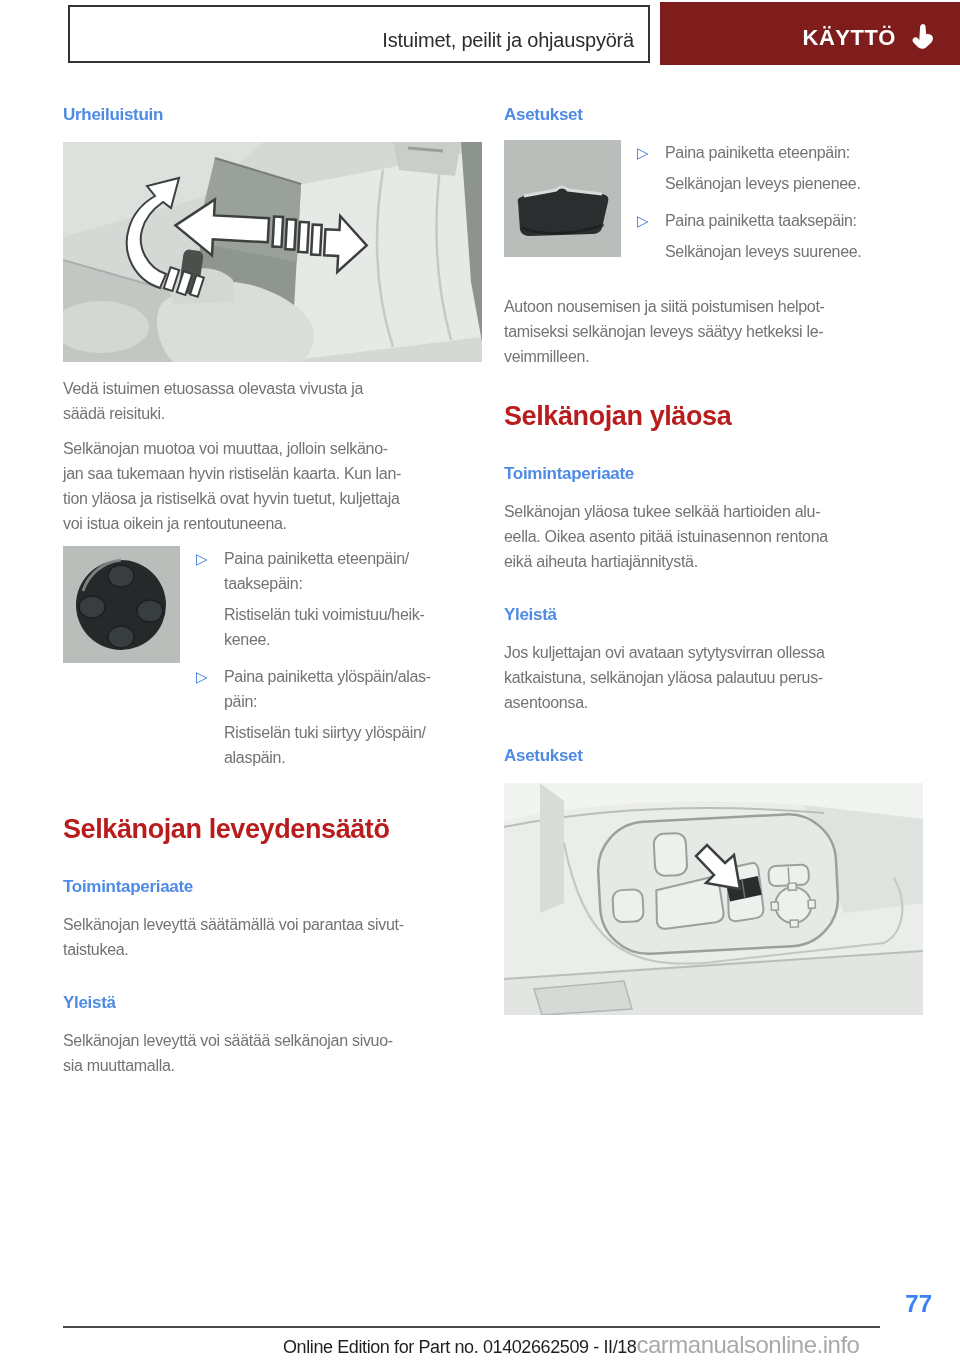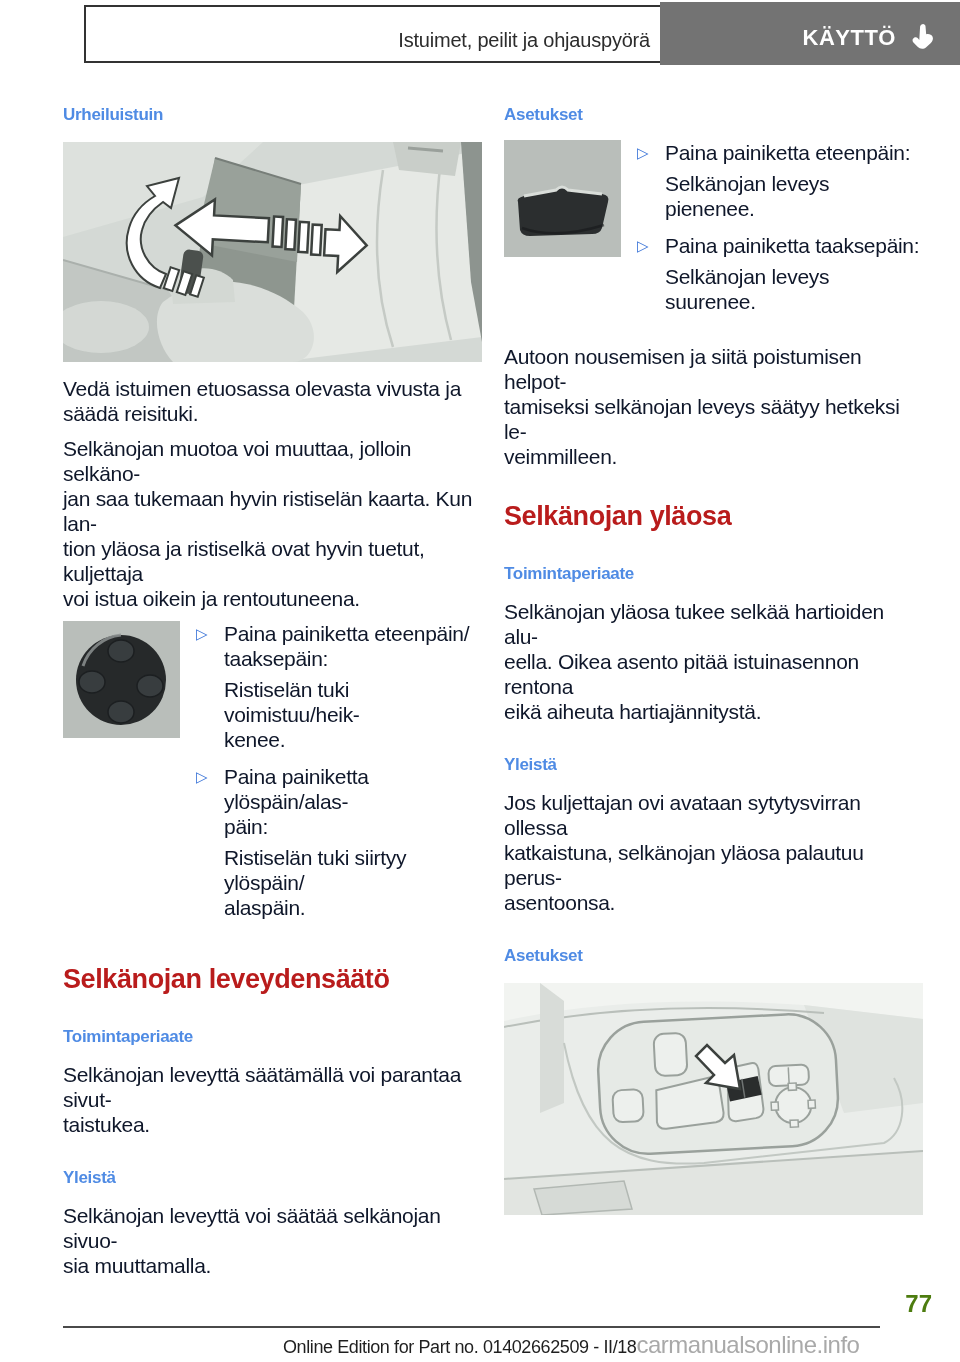--- a/index.html
+++ b/index.html
@@ -1,57 +1,57 @@
 <!DOCTYPE html>
 <html><head>
 <meta charset="utf-8">
 <style>
   html,body { margin:0; padding:0; background:#ffffff; }
   body { font-family:"Liberation Sans","DejaVu Sans",sans-serif; color:#2e2e2e; }
   .page { position:relative; width:960px; height:1362px; background:#fff; overflow:hidden; }
 
   
-  .crumb-box { position:absolute; left:84px; top:5px; width:582px; height:58px;
+  .crumb-box { position:absolute; left:68px; top:5px; width:582px; height:58px;
     border:2px solid #333; box-sizing:border-box; display:flex; align-items:center;
     justify-content:flex-end; padding:12px 14px 0 0; }
   .crumb-box span { font-size:20px; color:#2c2c2c; letter-spacing:-0.2px; }
   .tab-box { position:absolute; left:660px; top:2px; width:300px; height:63px;
-    background:#737373; display:flex; align-items:center; justify-content:flex-end;
+    background:#7f1d1d; display:flex; align-items:center; justify-content:flex-end;
     padding:8px 24px 0 0; box-sizing:border-box; gap:14px; }
   .tab-box span { color:#fff; font-size:22px; font-weight:bold; letter-spacing:0.5px; }
 
   
   .col { position:absolute; top:96px; width:419px; }
   .col-left  { left:63px; }
   .col-right { left:504px; }
 
   h2 { font-size:27px; font-weight:bold; color:#b91c1c; margin:30px 0 12px;
        letter-spacing:-0.4px; line-height:34px; }
   h3 { font-size:17px; font-weight:bold; color:#4f8be4; margin:26px 0 10px;
        letter-spacing:-0.3px; line-height:30px; }
   h3.first { margin-top:4px; }
-  p  { font-size:21px; line-height:25px; margin:0 0 10px; letter-spacing:-0.3px;
-       white-space:pre-line; color:#0f172a; }
+  p  { font-size:16px; line-height:25px; margin:0 0 10px; letter-spacing:-0.3px;
+       white-space:pre-line; color:#737373; }
 
   figure { margin:12px 0 14px; }
   figure svg { display:block; }
 
   .media-row { display:flex; align-items:flex-start; gap:16px; margin:4px 0 18px; }
   .thumb { flex:none; }
   .bullets { flex:1; min-width:0; padding-top:0; }
   .bullet { display:flex; }
   .bullet .marker { flex:none; width:28px; color:#3a74d8; font-size:15px;
     line-height:25px; padding-top:0; }
   .bullet .btext { flex:1; }
   .bullet .btext p.action { margin-bottom:6px; }
   .bullet .btext p.result { margin-bottom:12px; }
 
   
   .page-num { position:absolute; right:28px; top:1290px; font-size:24px;
-    font-weight:bold; color:#4d7c0f; }
+    font-weight:bold; color:#3b82f6; }
   .foot-rule { position:absolute; left:63px; top:1326px; width:817px; height:0;
     border-top:2.5px solid #4a4a4a; }
   .foot-line { position:absolute; left:283px; top:1331px; white-space:nowrap; }
   .foot-line .edition { font-size:18px; color:#1f1f1f; letter-spacing:-0.4px; }
   .foot-line .watermark { font-size:24px; color:#a9a9a9; letter-spacing:-0.5px;margin-top:16px; }
 </style>
 </head>
 <body>
 
 <div class="page">

